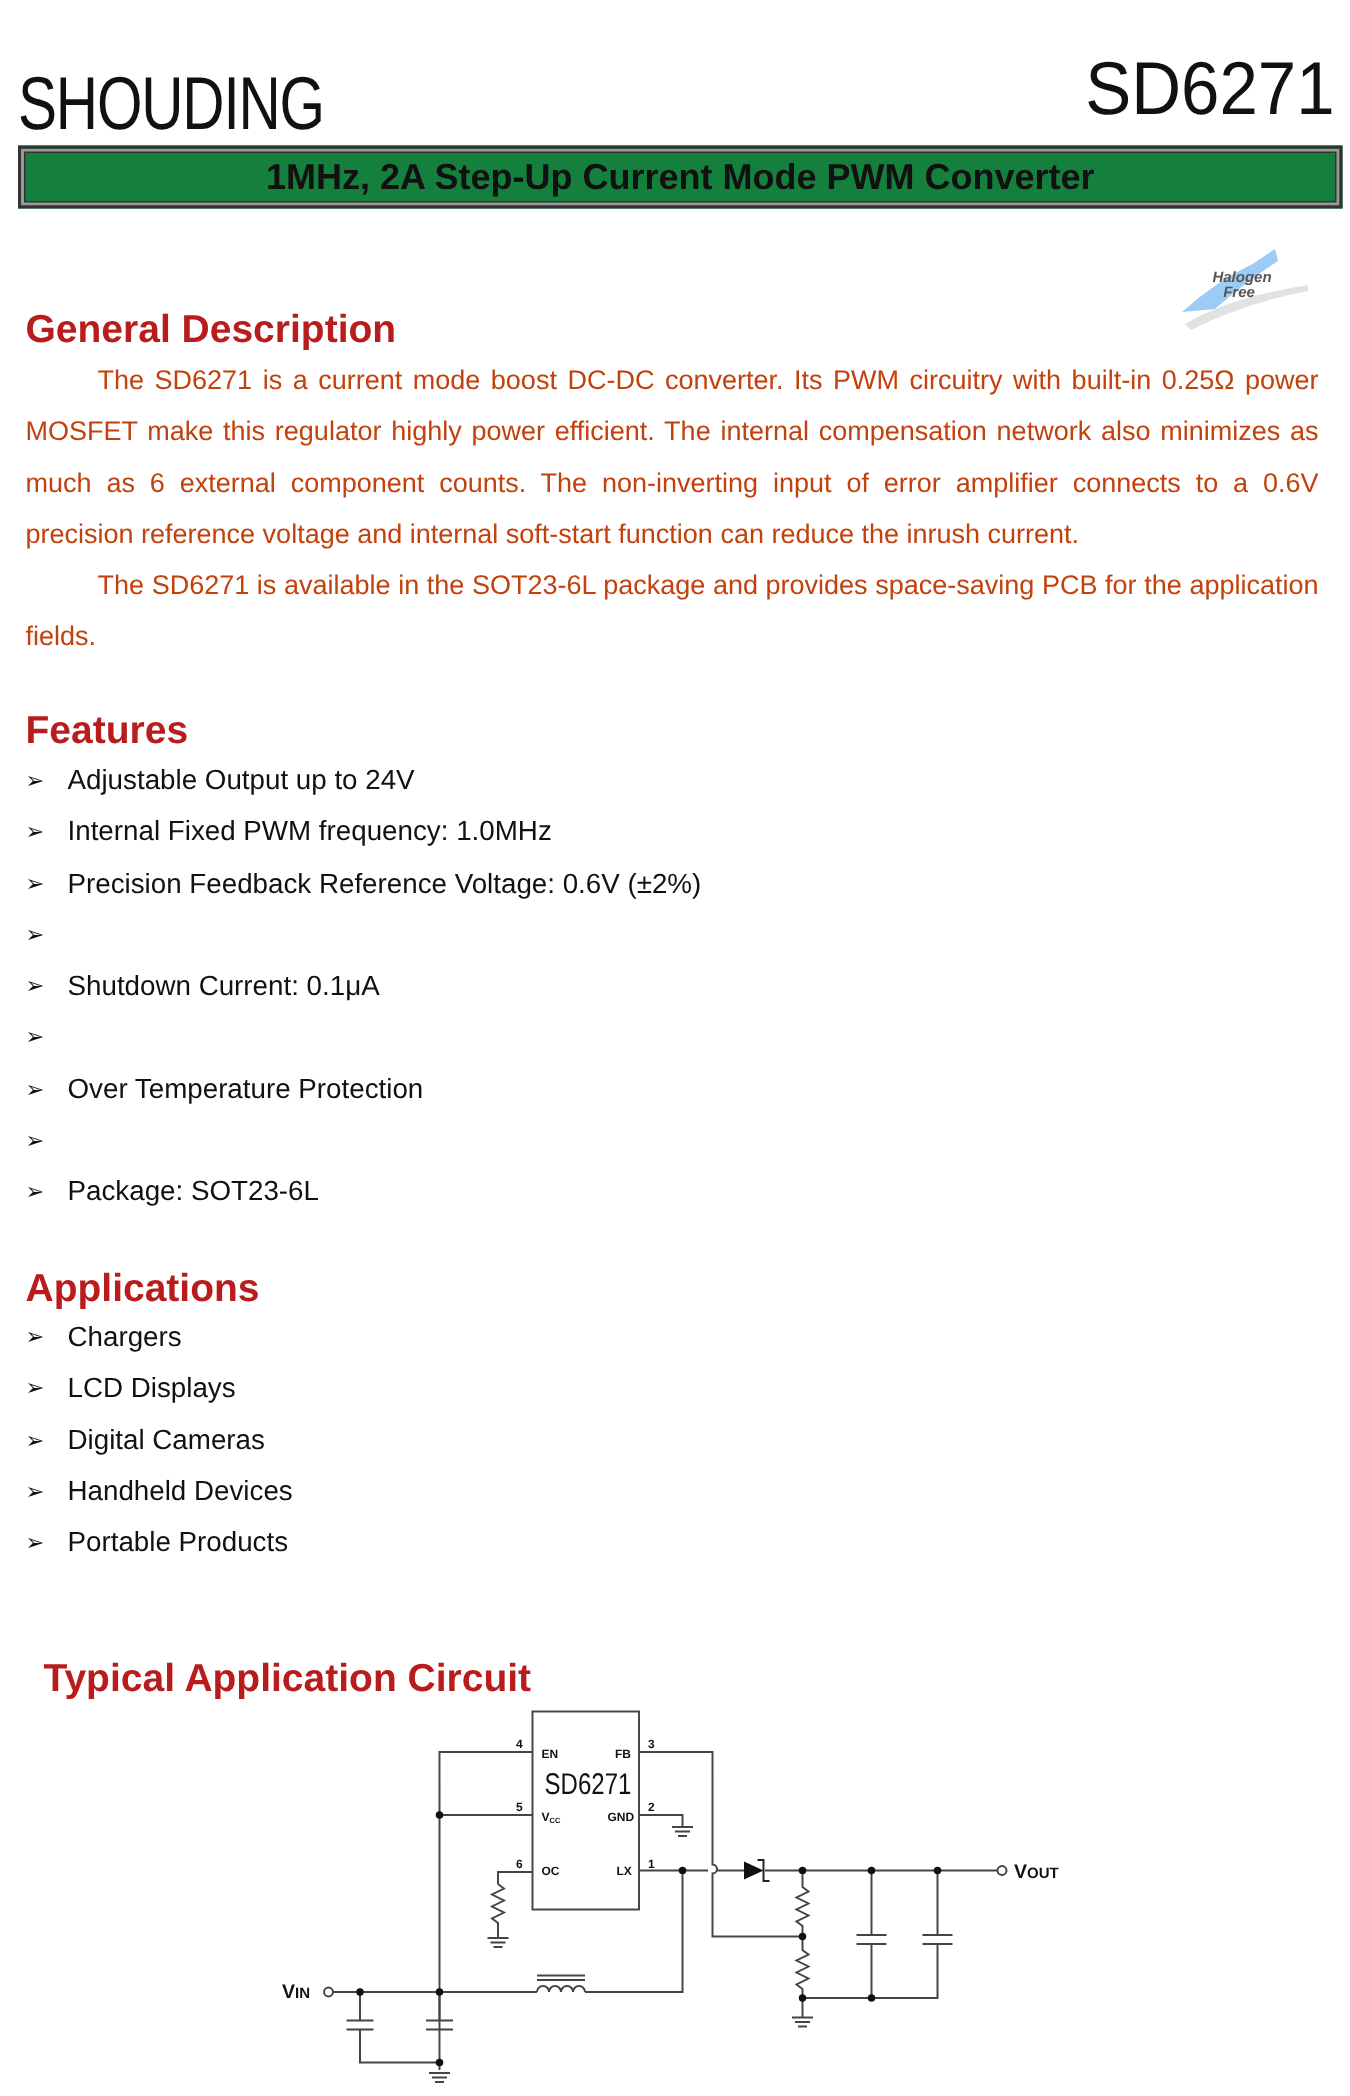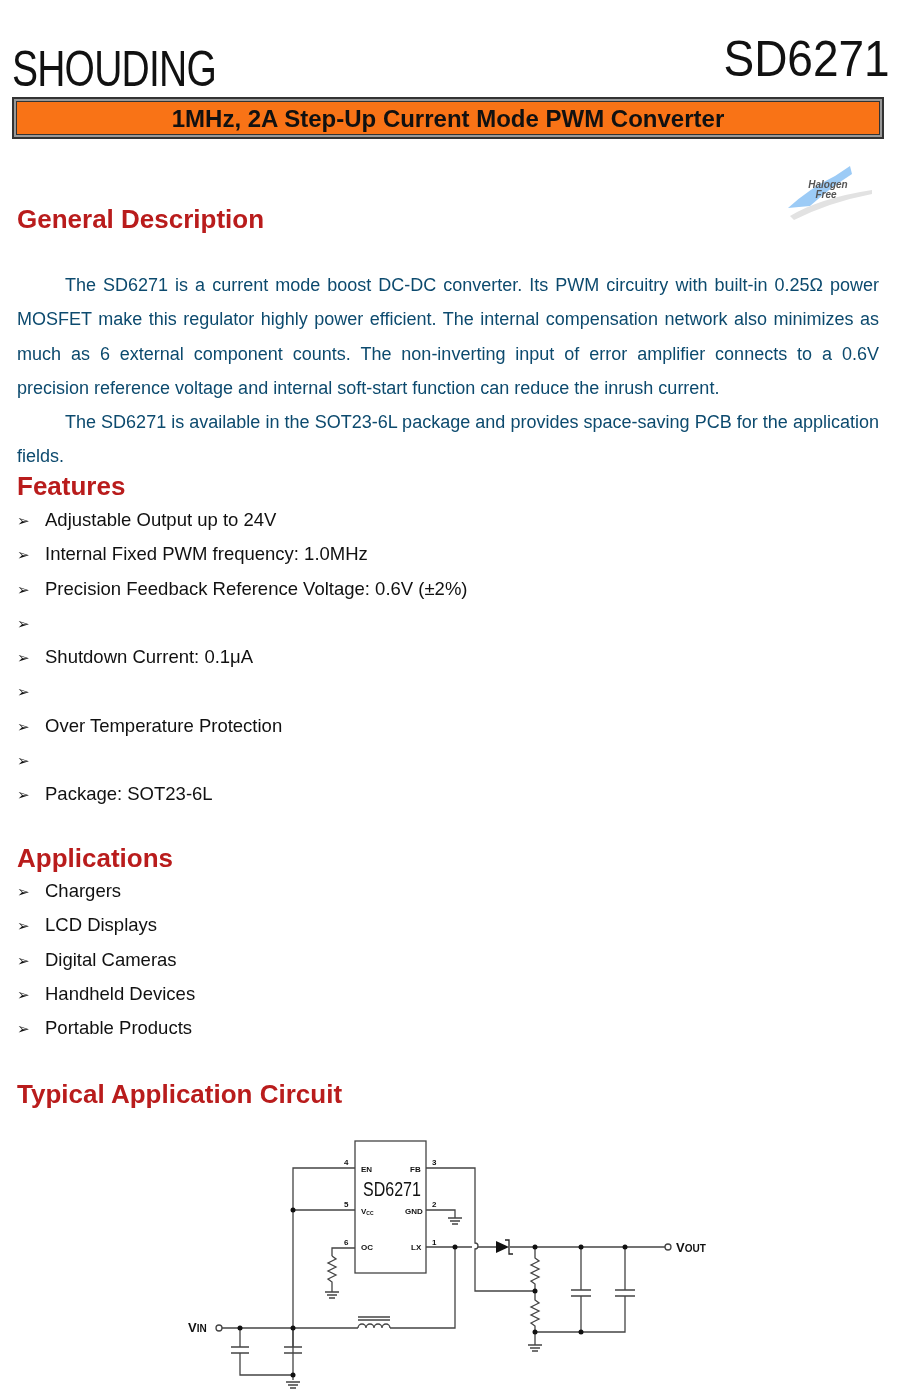--- a/index.html
+++ b/index.html
@@ -1,23 +1,23 @@
 <!DOCTYPE html>
 <html><head>
 <meta charset="utf-8">
 <style>
   html, body { margin: 0; padding: 0; background: #ffffff; }
   body { width: 900px; height: 1397px; position: relative; overflow: hidden; font-family: "Liberation Sans", sans-serif; color: #111; }
   .brand { position: absolute; left: 12px; top: 40px; font-size: 50px; transform: scaleX(0.78); transform-origin: left top; letter-spacing: -1px; color: #111; }
   .partno { position: absolute; right: 10px; top: 30px; font-size: 50px; color: #111; transform: scaleX(0.92); transform-origin: right top; }
-  .banner { position: absolute; left: 12px; top: 97px; width: 868px; height: 38px; background: #f97316; border: 2px solid #333; box-shadow: inset 0 0 0 2px #999, inset 0 0 0 3px #333; }
+  .banner { position: absolute; left: 12px; top: 97px; width: 868px; height: 38px; background: #15803d; border: 2px solid #333; box-shadow: inset 0 0 0 2px #999, inset 0 0 0 3px #333; padding-left: 11px; }
   .banner span { position: absolute; left: 0; right: 0; top: 6px; text-align: center; font-weight: bold; font-size: 24px; color: #111; }
   .halogen { position: absolute; left: 780px; top: 158px; width: 100px; height: 70px; }
   h2 { position: absolute; left: 17px; margin: 0; font-size: 26px; font-weight: bold; color: #b91c1c; }
-  .para { position: absolute; left: 17px; width: 862px; font-size: 18px; line-height: 34.3px; text-align: justify; color: #0c4a6e; margin-top: 32px; }
+  .para { position: absolute; left: 17px; width: 862px; font-size: 18px; line-height: 34.3px; text-align: justify; color: #c2410c; }
   .para p { margin: 0; text-indent: 48px; }
   ul.list { position: absolute; left: 17px; margin: 0; padding: 0; list-style: none; font-size: 18.5px; }
   ul.list li { height: 34.3px; line-height: 28px; display: flex; align-items: flex-start; }
   .bullet { width: 28px; display: inline-block; font-size: 15px; padding-top: 1px; }
   .circuit { position: absolute; left: 170px; top: 1130px; }
 </style>
 </head>
 <body>
 
 <div class="brand">SHOUDING</div>
@@ -93,21 +93,21 @@
   <li>
       <span class="bullet">➢</span>
       <span>Handheld Devices</span>
     </li>
   <li>
       <span class="bullet">➢</span>
       <span>Portable Products</span>
     </li>
 </ul>
 
-<h2 style="top:1079px;">Typical Application Circuit</h2>
+<h2 style="top:1103px;margin-left:12px;">Typical Application Circuit</h2>
 
 <svg class="circuit" width="560" height="267" viewBox="170 1130 560 267" font-family="Liberation Sans, sans-serif">
   <g stroke="#444" stroke-width="1.3" fill="none">
 
     <rect x="355" y="1141" width="71" height="132" fill="#fff"></rect>
 
     <path d="M355 1168 H293 V1380"></path>
     <path d="M355 1210 H293"></path>
 
     <path d="M355 1248 H332 V1256"></path>

